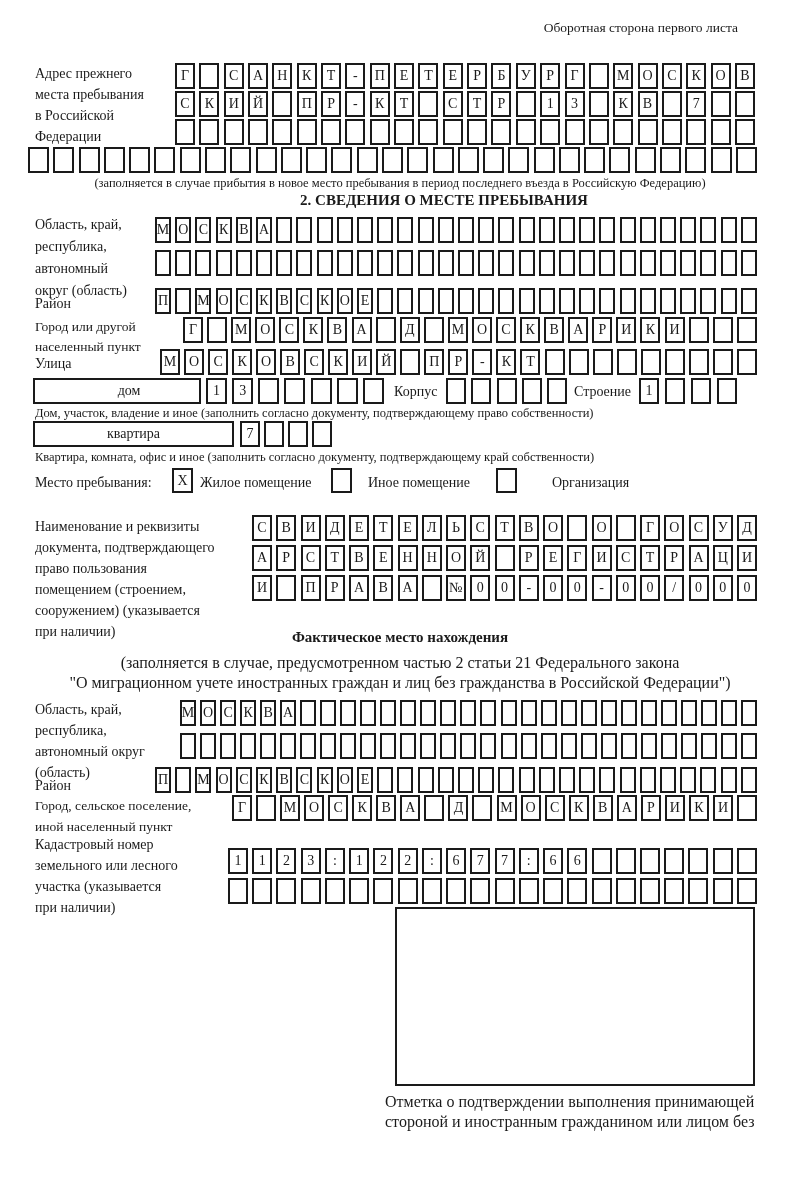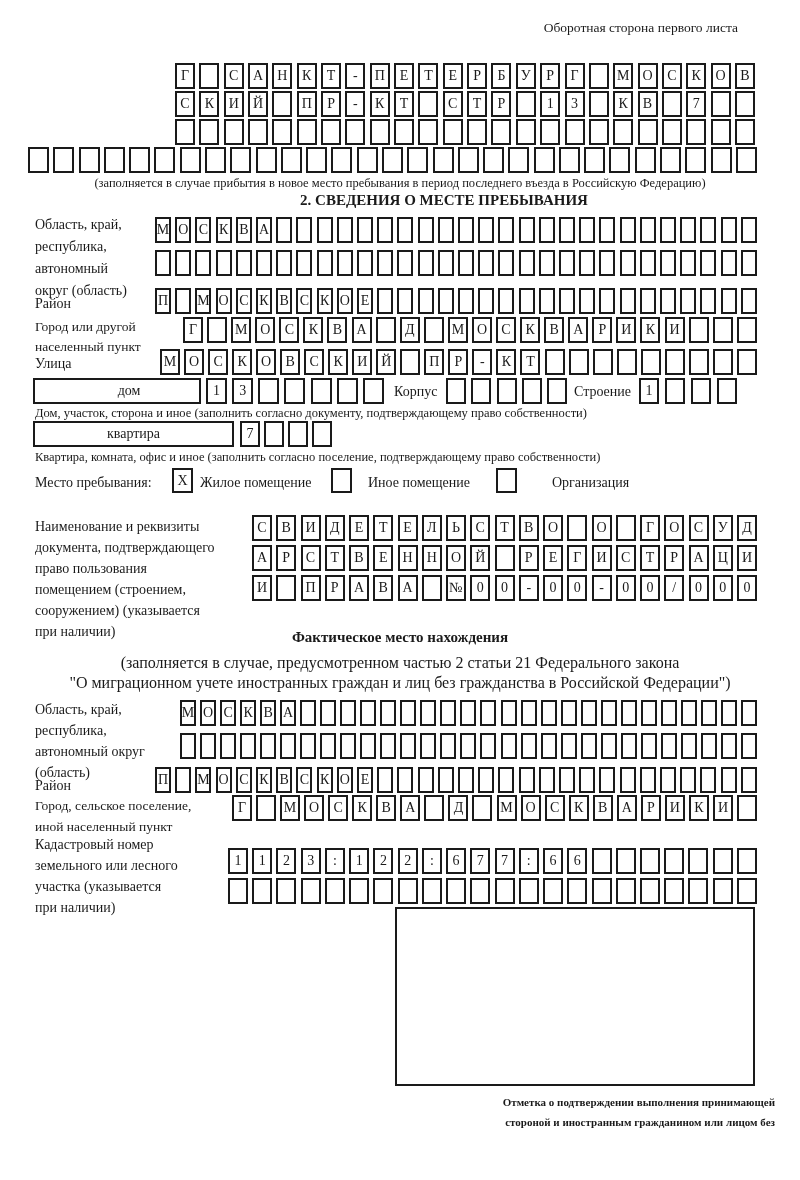--- a/index.html
+++ b/index.html
@@ -25,29 +25,35 @@
   .cells.wide .cell{width:21px;}
   .widebox{
     position:absolute;height:26px;box-sizing:border-box;border:2px solid #1a1a1a;
     display:flex;align-items:center;justify-content:center;font-size:14px;
   }
   .checkbox{
     position:absolute;width:21px;height:25px;box-sizing:border-box;border:2px solid #1a1a1a;
     display:flex;align-items:center;justify-content:center;font-size:14px;
   }
   .stamp{position:absolute;box-sizing:border-box;border:2px solid #1a1a1a;background:#fff;}
-  .caption{font-size:11px;line-height:20px;text-align:right;font-weight:bold;}
+  .caption{font-size:16px;line-height:20px;text-align:left;}
 </style>
 </head>
 <body>
 
 <div class="page">
 
   <div class="abs corner" style="top:20px;right:62px;">Оборотная сторона первого листа</div>
 
+  <div class="abs lbl" style="left:35px;top:63px;">
+    <div>Адрес прежнего</div>
+    <div>места пребывания</div>
+    <div>в Российской</div>
+    <div>Федерации</div>
+  </div>
   <div class="cells" style="left:175px;top:63px;width:580px;">
       <div class="cell">Г</div>
       <div class="cell"></div>
       <div class="cell">С</div>
       <div class="cell">А</div>
       <div class="cell">Н</div>
       <div class="cell">К</div>
       <div class="cell">Т</div>
       <div class="cell">-</div>
       <div class="cell">П</div>
@@ -337,30 +343,30 @@
       <div class="cell"></div>
       <div class="cell"></div>
     </div>
   <div class="abs lbl" style="left:574px;top:381px;">Строение</div>
   <div class="cells" style="left:639px;top:378px;width:98px;">
       <div class="cell">1</div>
       <div class="cell"></div>
       <div class="cell"></div>
       <div class="cell"></div>
     </div>
-  <div class="abs note" style="left:35px;top:406px;">Дом, участок, сторона и иное (заполнить согласно документу, подтверждающему право собственности)</div>
+  <div class="abs note" style="left:35px;top:406px;">Дом, участок, владение и иное (заполнить согласно документу, подтверждающему право собственности)</div>
 
   <div class="widebox" style="left:33px;top:421px;width:201px;">квартира</div>
   <div class="cells" style="left:240px;top:421px;width:92px;">
       <div class="cell">7</div>
       <div class="cell"></div>
       <div class="cell"></div>
       <div class="cell"></div>
     </div>
-  <div class="abs note" style="left:35px;top:450px;">Квартира, комната, офис и иное (заполнить согласно поселение, подтверждающему право собственности)</div>
+  <div class="abs note" style="left:35px;top:450px;">Квартира, комната, офис и иное (заполнить согласно документу, подтверждающему край собственности)</div>
 
   <div class="abs lbl" style="left:35px;top:472px;">Место пребывания:</div>
   <div class="checkbox" style="left:172px;top:468px;">X</div>
   <div class="abs lbl" style="left:200px;top:472px;">Жилое помещение</div>
   <div class="checkbox" style="left:331px;top:468px;"></div>
   <div class="abs lbl" style="left:368px;top:472px;">Иное помещение</div>
   <div class="checkbox" style="left:496px;top:468px;"></div>
   <div class="abs lbl" style="left:552px;top:472px;">Организация</div>
 
   <div class="abs lbl" style="left:35px;top:516px;">

